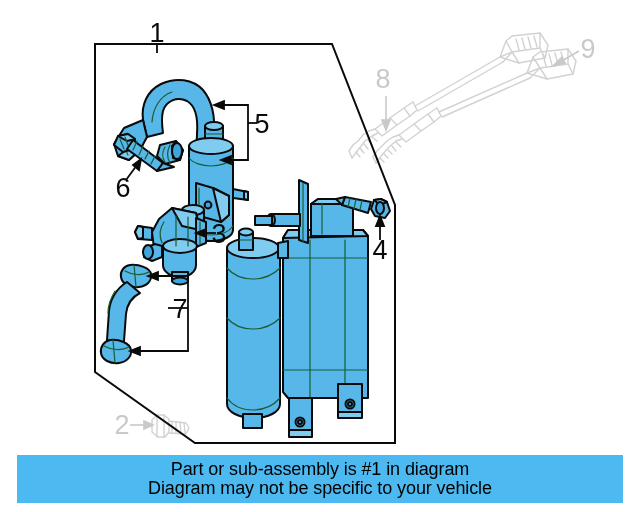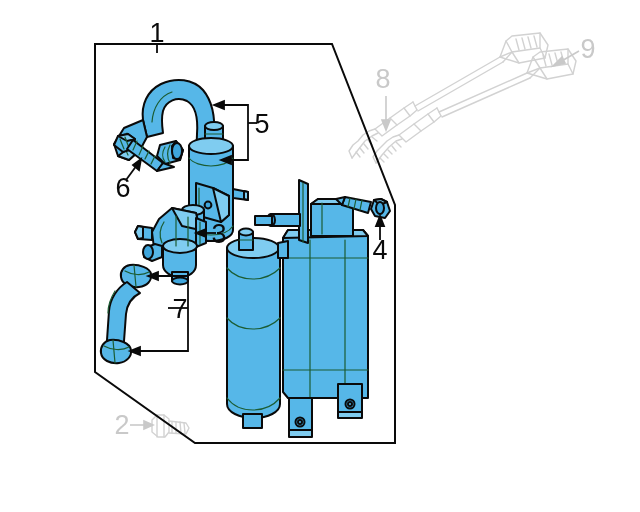--- a/index.html
+++ b/index.html
@@ -363,14 +363,18 @@
       <text class="callout-text" x="123" y="197" text-anchor="middle" style="fill: rgb(10, 10, 10);">6</text>
       <text class="callout-text" x="219" y="243" text-anchor="middle" style="fill: rgb(10, 10, 10);">3</text>
       <text class="callout-text" x="180" y="318" text-anchor="middle" style="fill: rgb(10, 10, 10);">7</text>
       <text class="callout-text" x="380" y="259" text-anchor="middle" style="fill: rgb(10, 10, 10);">4</text>
       <text class="callout-text-gray" x="122" y="434" text-anchor="middle" style="fill: rgb(201, 201, 201);">2</text>
       <text class="callout-text-gray" x="383" y="88" text-anchor="middle" style="fill: rgb(201, 201, 201);">8</text>
       <text class="callout-text-gray" x="588" y="58" text-anchor="middle" style="fill: rgb(201, 201, 201);">9</text>
     </g>
   </svg>
 
+  <div class="banner" style="background: rgb(76, 185, 240);">
+    <div class="banner-line" style="color: rgb(0, 0, 0);">Part or sub-assembly is #1 in diagram</div>
+    <div class="banner-line" style="color: rgb(0, 0, 0);">Diagram may not be specific to your vehicle</div>
+  </div>
 
 </div>
 
 </body></html>

